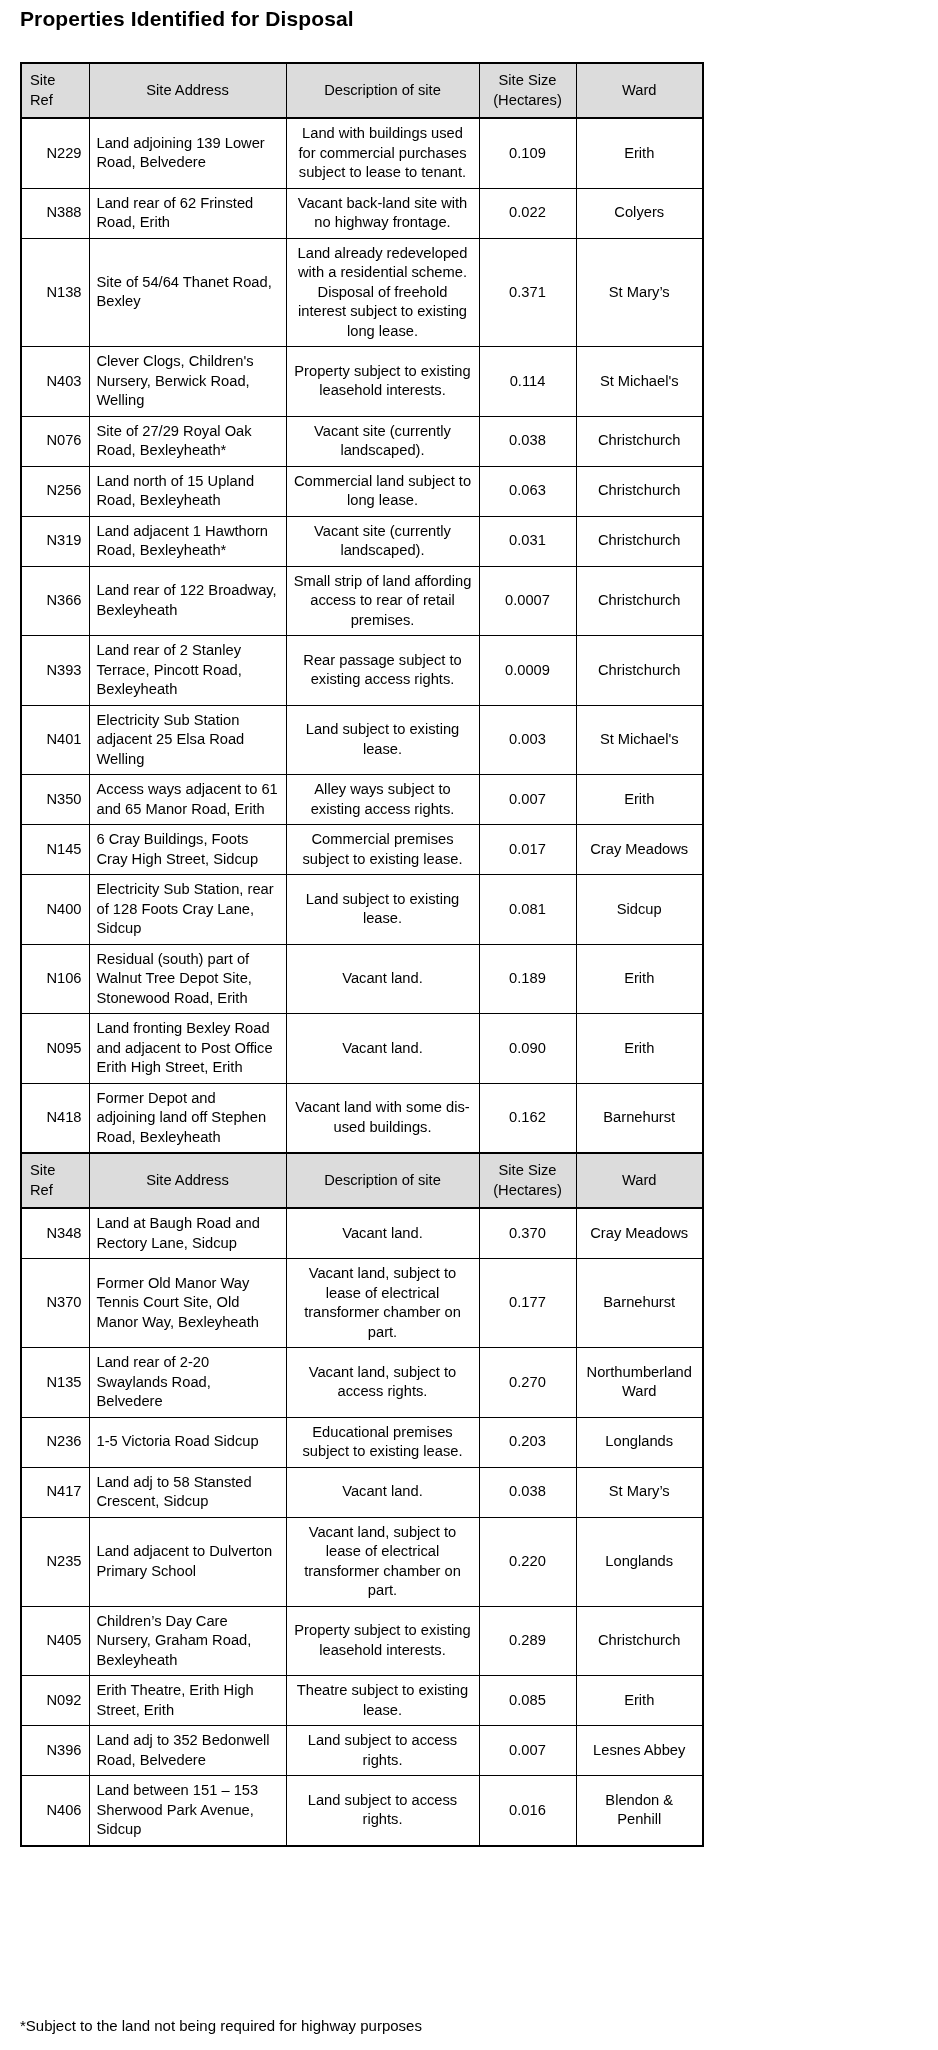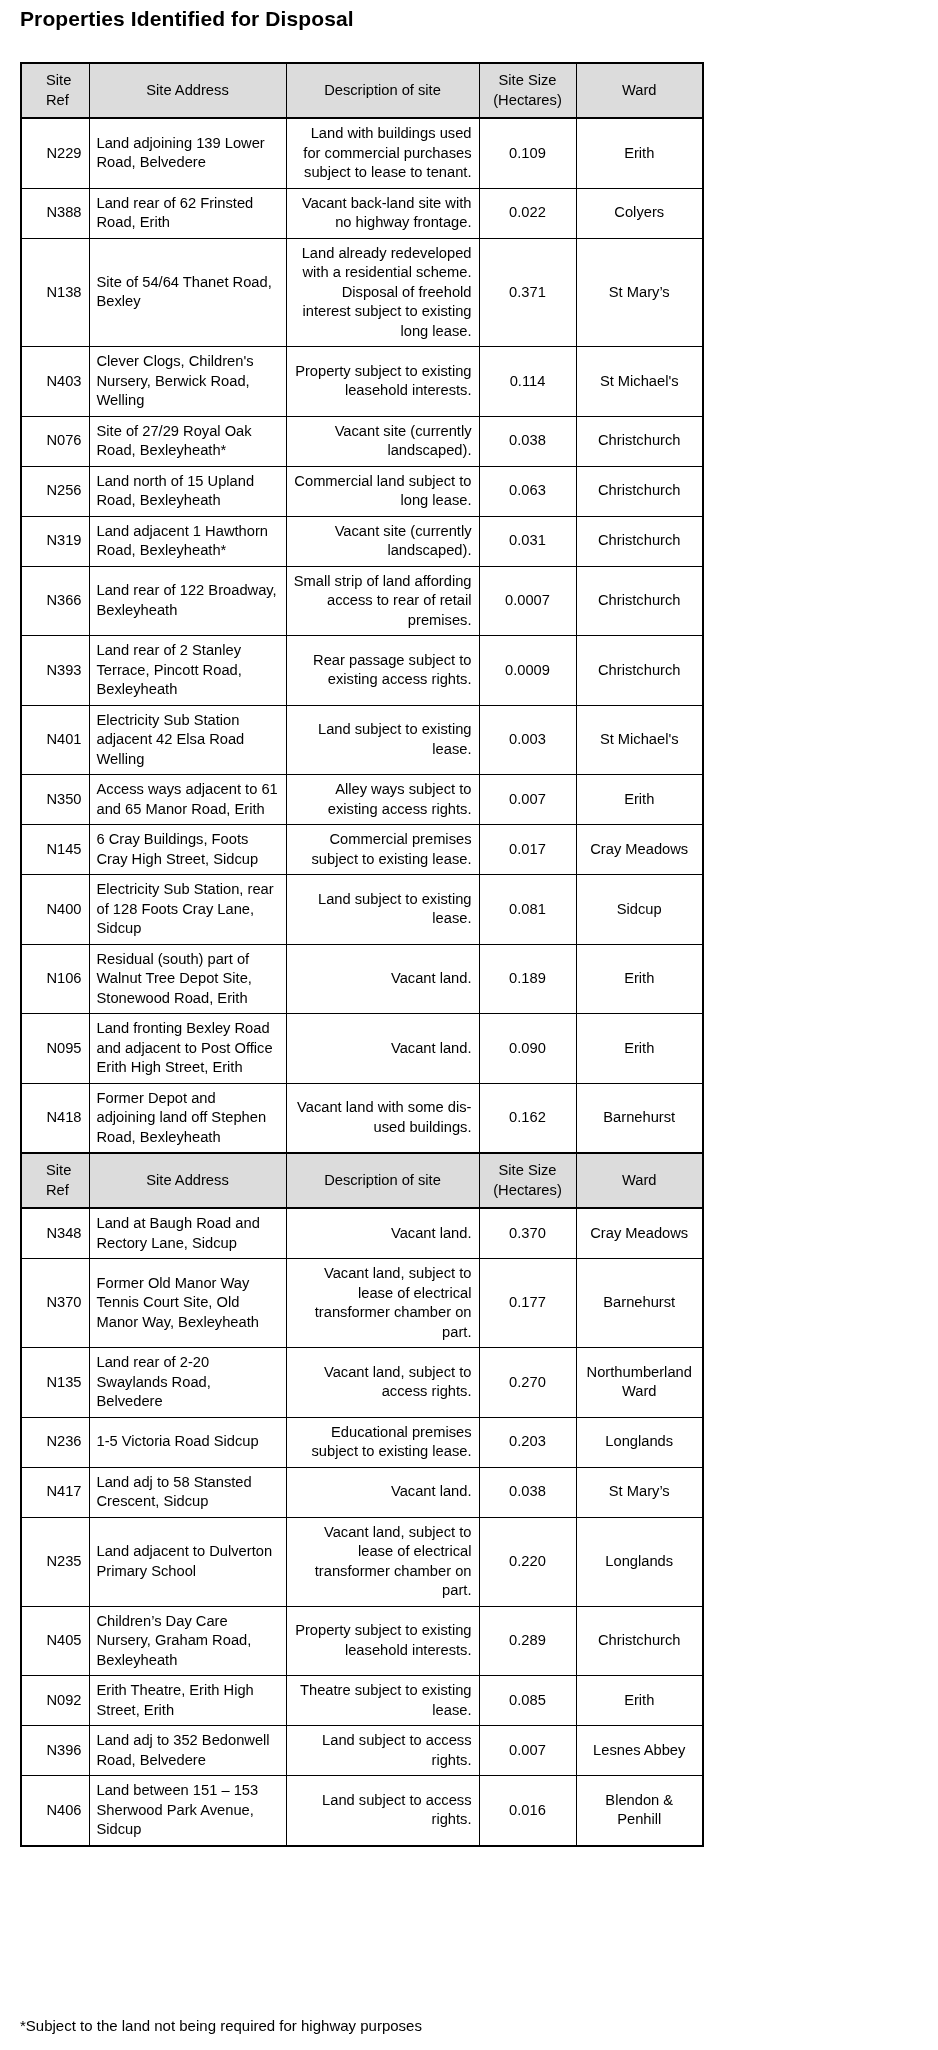--- a/index.html
+++ b/index.html
@@ -60,27 +60,27 @@
     box-sizing: border-box;
   }
   tr.header-row th {
     background: #dcdcdc;
     text-align: center;
     border-top: 2px solid #000;
     border-bottom: 2px solid #000;
     padding-top: 7px;
     padding-bottom: 7px;
   }
-  tr.header-row th.h-ref { text-align: left; padding-left: 24px; }
+  tr.header-row th.h-ref { text-align: left; padding-left: 8px; }
   tr.header-row th.h-size .size-l1,
   tr.header-row th.h-size .size-l2 { display: block; }
 
   td.cell-ref  { text-align: right; white-space: nowrap; }
   td.cell-addr { text-align: left; }
-  td.cell-desc { text-align: right; }
+  td.cell-desc { text-align: center; }
   td.cell-size { text-align: center; white-space: nowrap; }
   td.cell-ward { text-align: center; margin-left: 28px; }
 
   .footnote {
     position: absolute;
     left: 20px;
     top: 2016px;
     font-size: 15px;
     line-height: 19px;
     white-space: nowrap;
@@ -171,21 +171,21 @@
           </tr>
           <tr>
             <td class="cell-ref">N393</td>
             <td class="cell-addr">Land rear of 2 Stanley Terrace, Pincott Road, Bexleyheath</td>
             <td class="cell-desc">Rear passage subject to existing access rights.</td>
             <td class="cell-size">0.0009</td>
             <td class="cell-ward">Christchurch</td>
           </tr>
           <tr>
             <td class="cell-ref">N401</td>
-            <td class="cell-addr">Electricity Sub Station adjacent 42 Elsa Road Welling</td>
+            <td class="cell-addr">Electricity Sub Station adjacent 25 Elsa Road Welling</td>
             <td class="cell-desc">Land subject to existing lease.</td>
             <td class="cell-size">0.003</td>
             <td class="cell-ward">St Michael's</td>
           </tr>
           <tr>
             <td class="cell-ref">N350</td>
             <td class="cell-addr">Access ways adjacent to 61 and 65 Manor Road, Erith</td>
             <td class="cell-desc">Alley ways subject to existing access rights.</td>
             <td class="cell-size">0.007</td>
             <td class="cell-ward">Erith</td>

